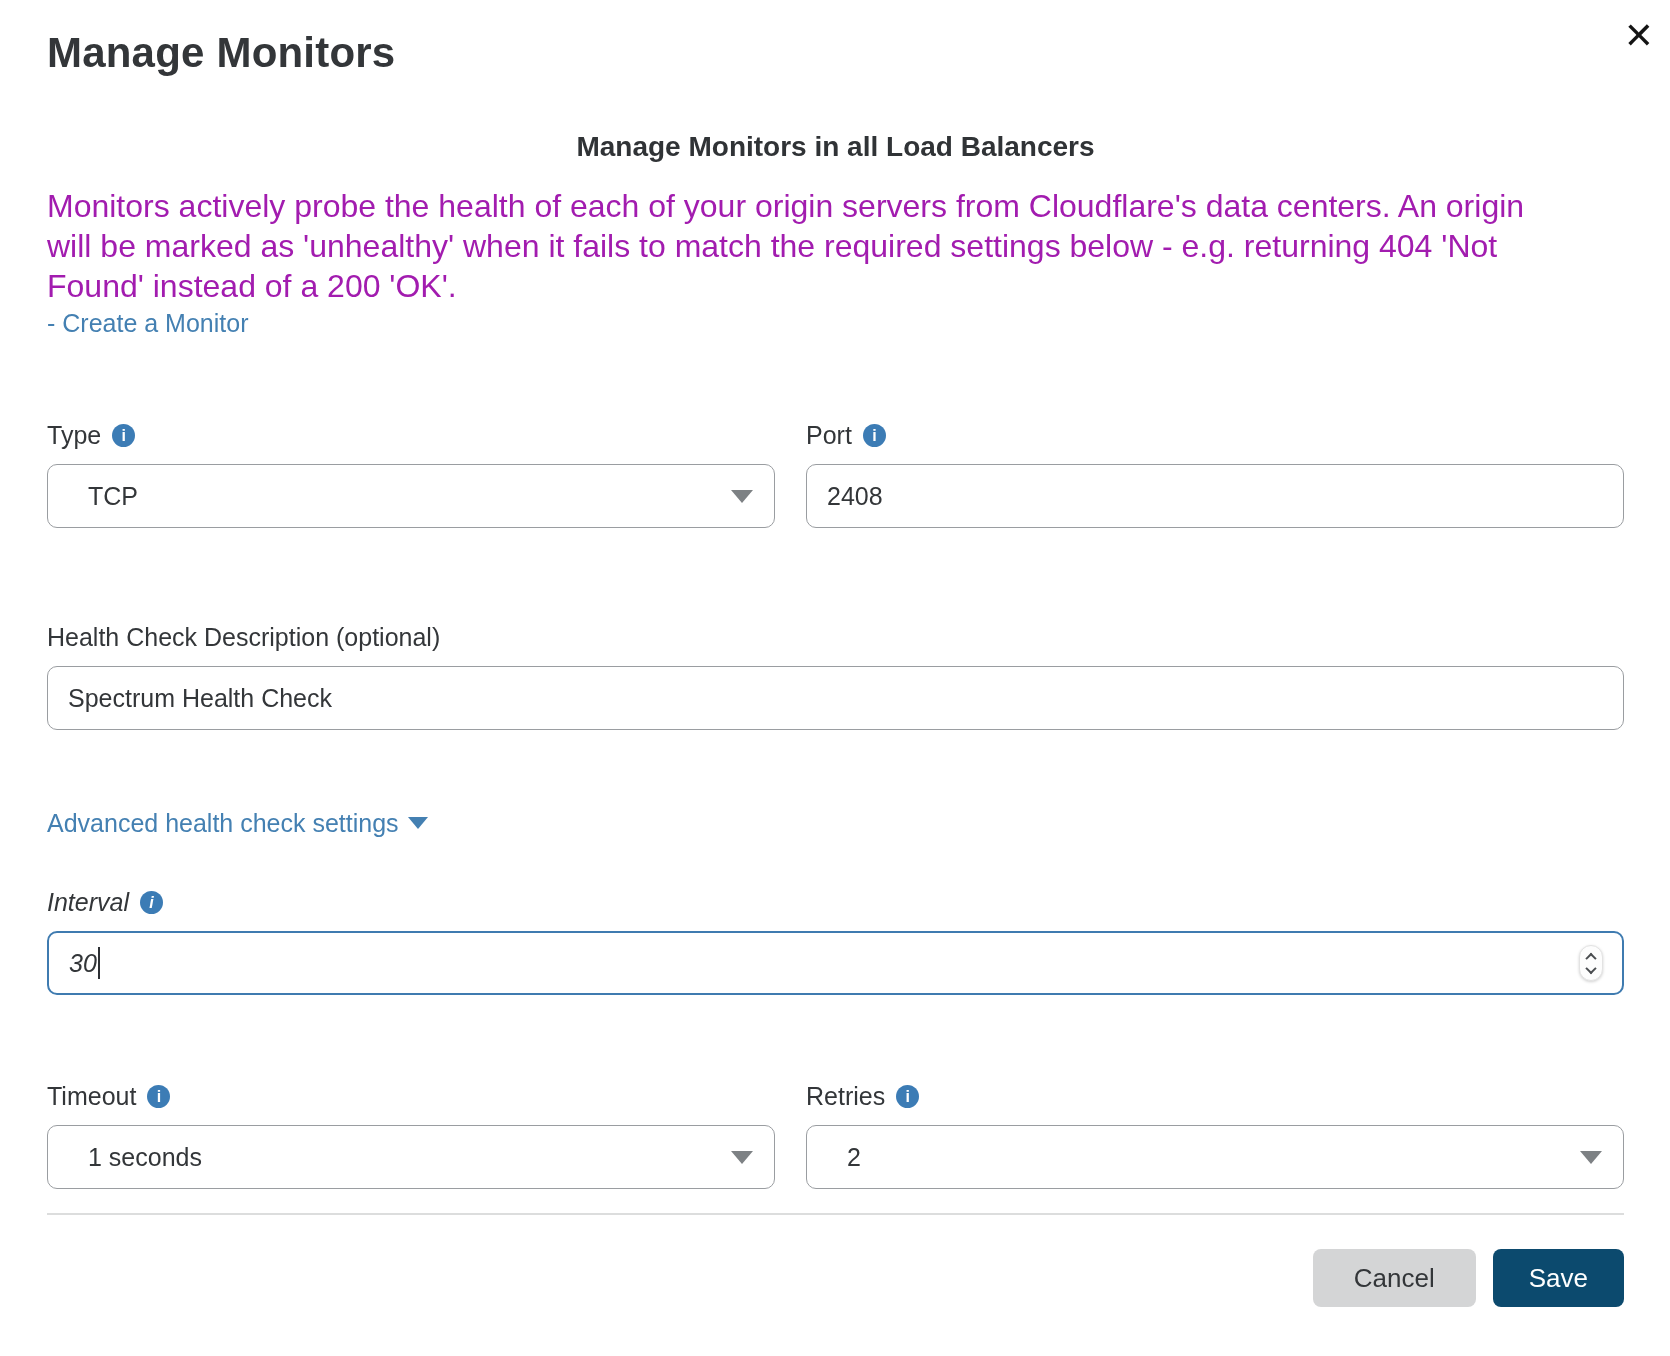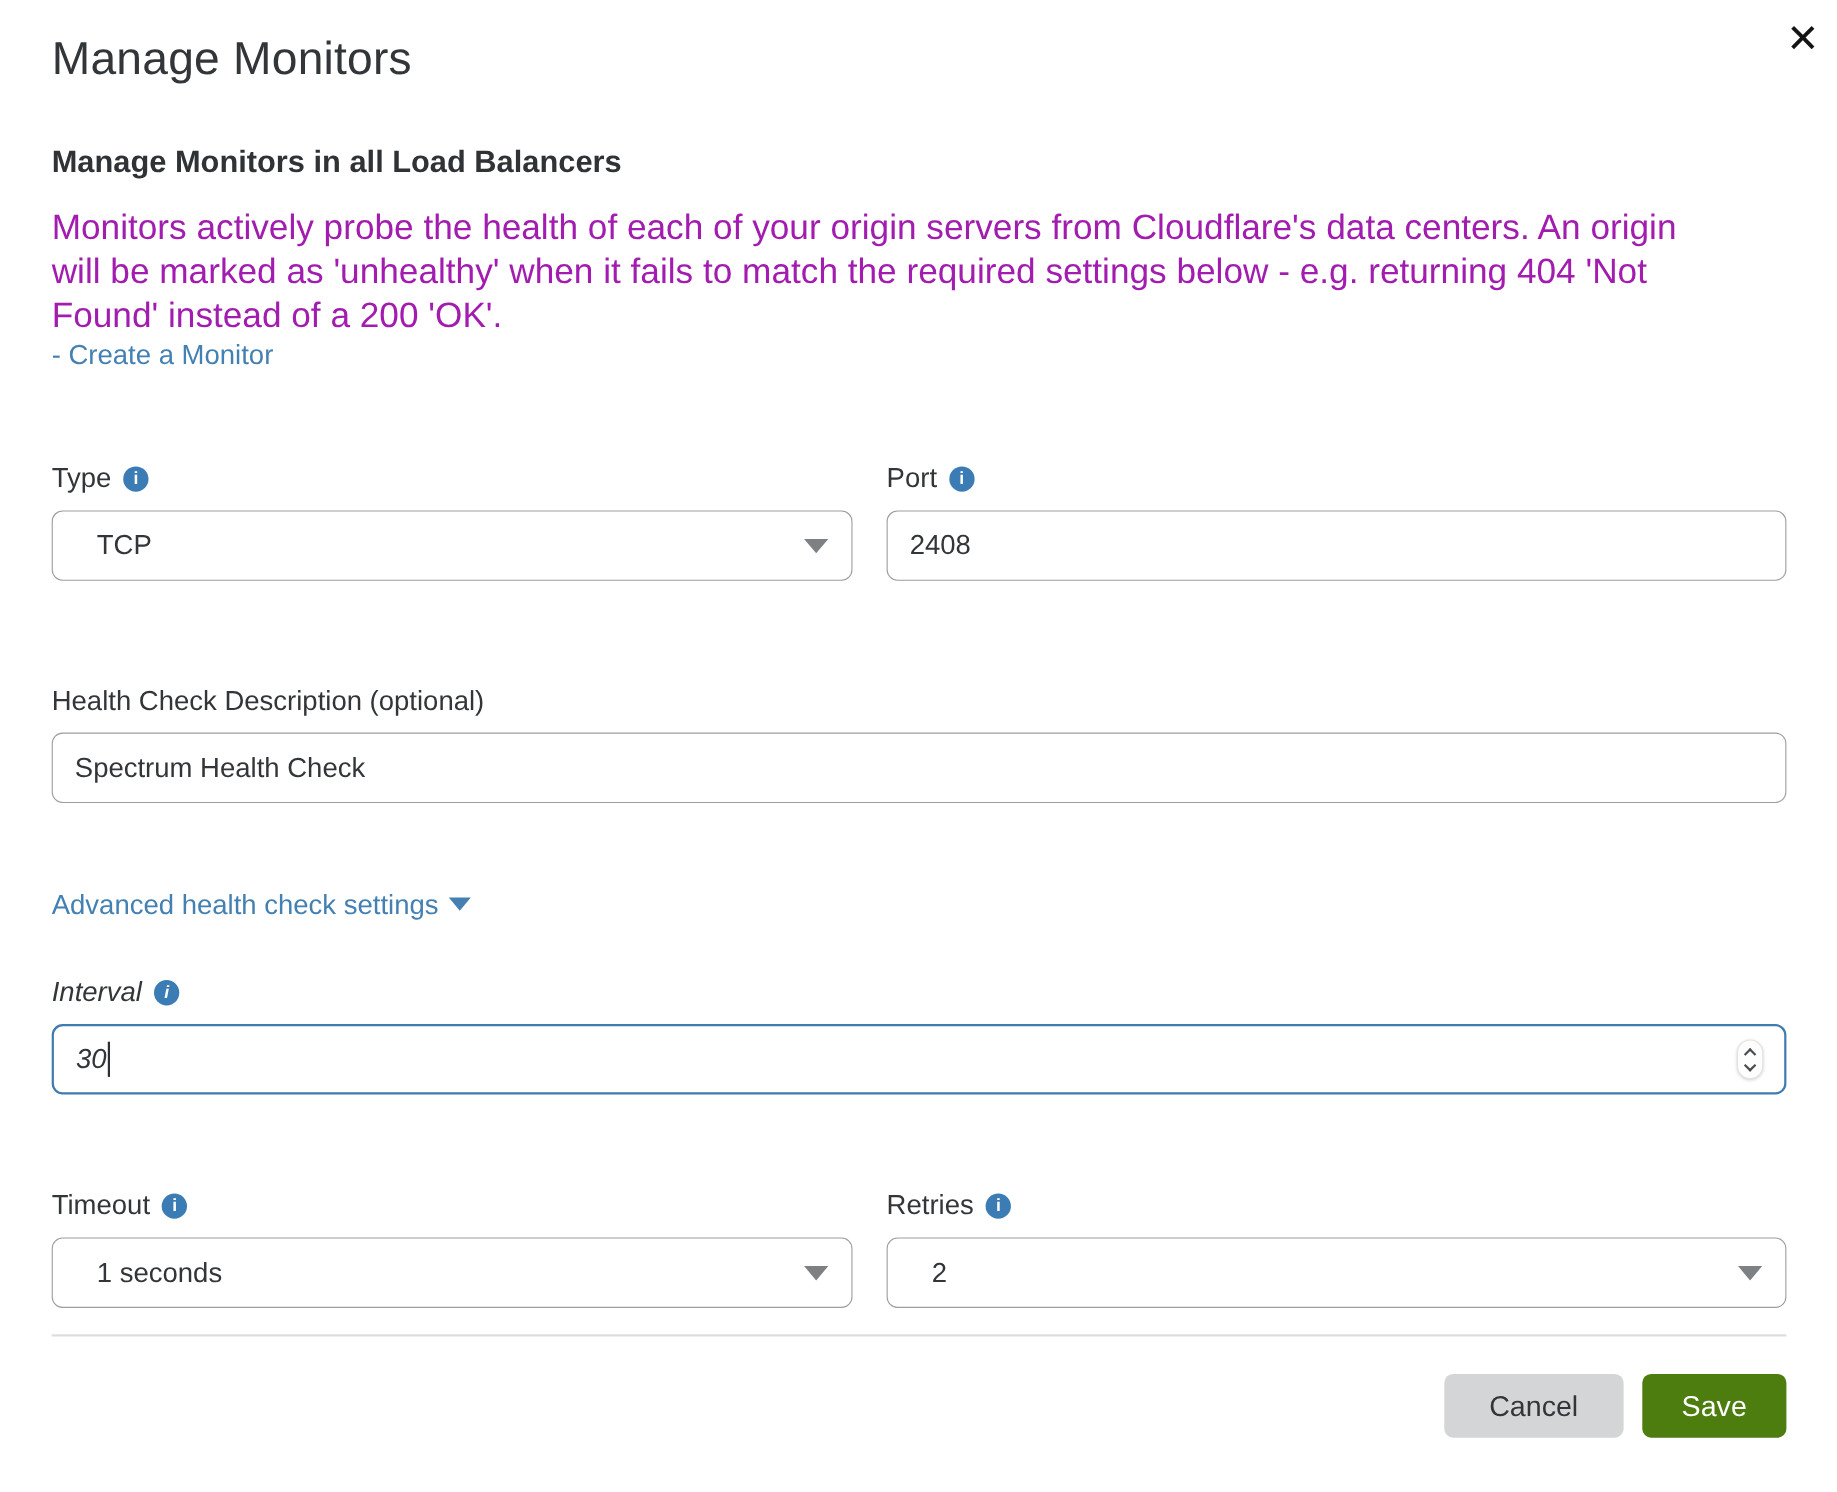--- a/index.html
+++ b/index.html
@@ -21,32 +21,33 @@
     font-size: 36px;
     font-weight: 700;
     color: #141414;
     cursor: pointer;
     line-height: 1;
     padding: 4px;
     font-family: "DejaVu Sans", sans-serif;
   }
   h1.title {
     font-size: 42px;
-    font-weight: 400;
+    font-weight: 700;
     color: #333639;
     line-height: 50px;
     margin: 2px 0 52px 0;
     letter-spacing: 0.2px;
   }
   h2.section-heading {
     font-size: 28px;
     font-weight: 700;
     color: #303336;
     line-height: 34px;
     margin-bottom: 22px;
+    text-align: center;
   }
   p.section-desc {
     font-size: 32px;
     color: #a21caf;
     line-height: 40px;
     max-width: 1480px;
   }
   .link {
     color: #4480b2;
     font-size: 25px;
@@ -185,21 +186,21 @@
     font-family: "Liberation Sans", "DejaVu Sans", sans-serif;
     cursor: pointer;
     line-height: 1;
   }
   .btn-cancel {
     background: #d4d5d6;
     color: #333639;
     padding: 0 41px;
   }
   .btn-save {
-    background: #4d7c0f;
+    background: #0c4a6e;
     color: #ffffff;
     padding: 0 36px;
   }
 </style>
 </head>
 <body>
 
 <div>
 
   <button class="close-btn">✕</button>

